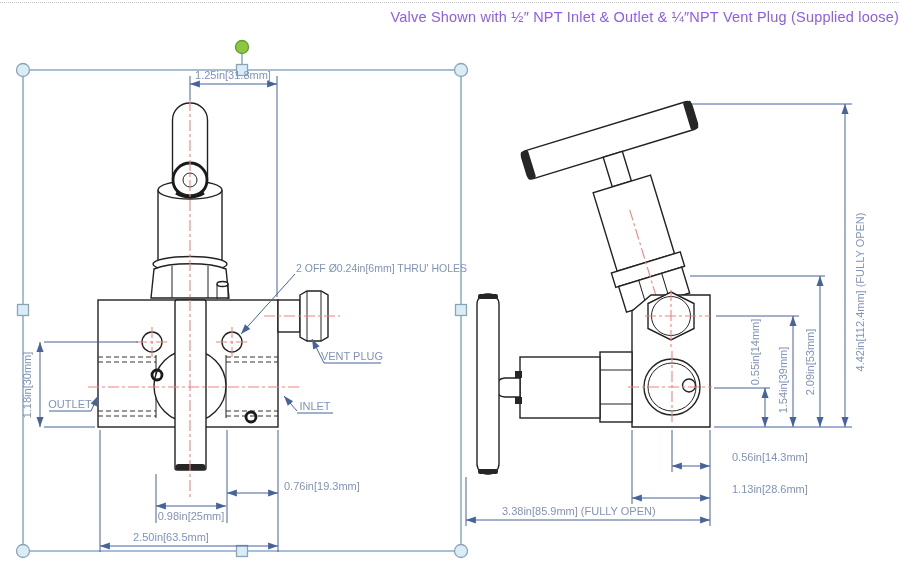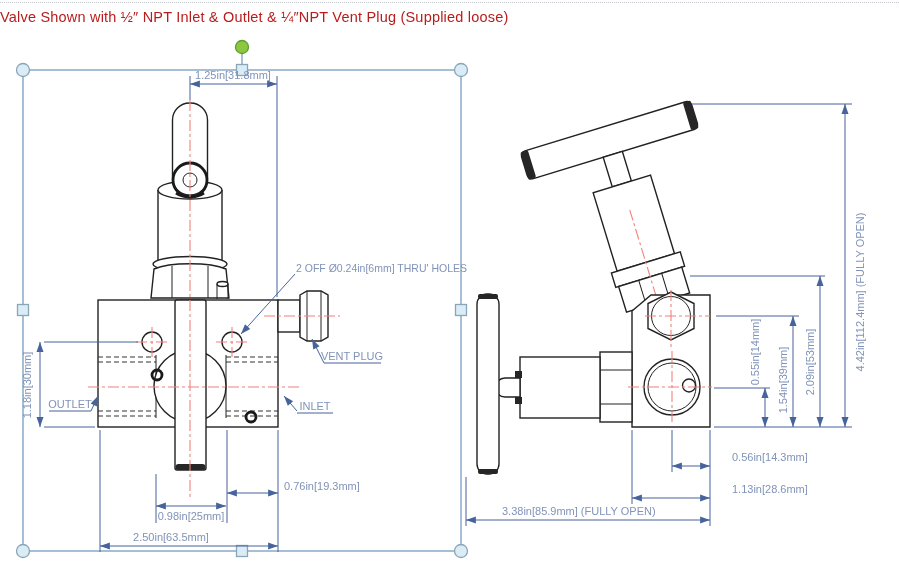--- a/index.html
+++ b/index.html
@@ -1,20 +1,20 @@
 <!DOCTYPE html>
 <html><head>
 <meta charset="utf-8">
 <style>
   html,body{margin:0;padding:0;background:#fff;}
   .stage{position:relative;width:899px;height:578px;background:#fff;overflow:hidden;
          font-family:"Liberation Sans",sans-serif;}
   .top-dotted{position:absolute;top:2px;left:0;width:100%;border-top:1px dotted #c3c7cc;}
-  .title{position:absolute;top:9px;left:0;width:100%;text-align:left;
-         font-size:14.5px;letter-spacing:.2px;color:#b91c1c;}
+  .title{position:absolute;top:9px;left:0;width:100%;text-align:right;
+         font-size:14.5px;letter-spacing:.2px;color:#8b5cf6;}
   svg{position:absolute;top:0;left:0;}
   
   .k  {stroke:#222;fill:none;stroke-width:1.4;}
   .kw {stroke:#222;fill:#fff;stroke-width:1.4;}
   .kt {stroke:#222;fill:none;stroke-width:1;}
   .kb {stroke:#1a1a1a;fill:none;stroke-width:2.8;}
   .dk {fill:#262626;stroke:none;}
   .hid{stroke:#333;fill:none;stroke-width:1;stroke-dasharray:5 3;}
   .red{stroke:#f2827b;fill:none;stroke-width:1.1;stroke-dasharray:11 3 3 3;}
   .dim{stroke:#47639c;fill:none;stroke-width:1;}

